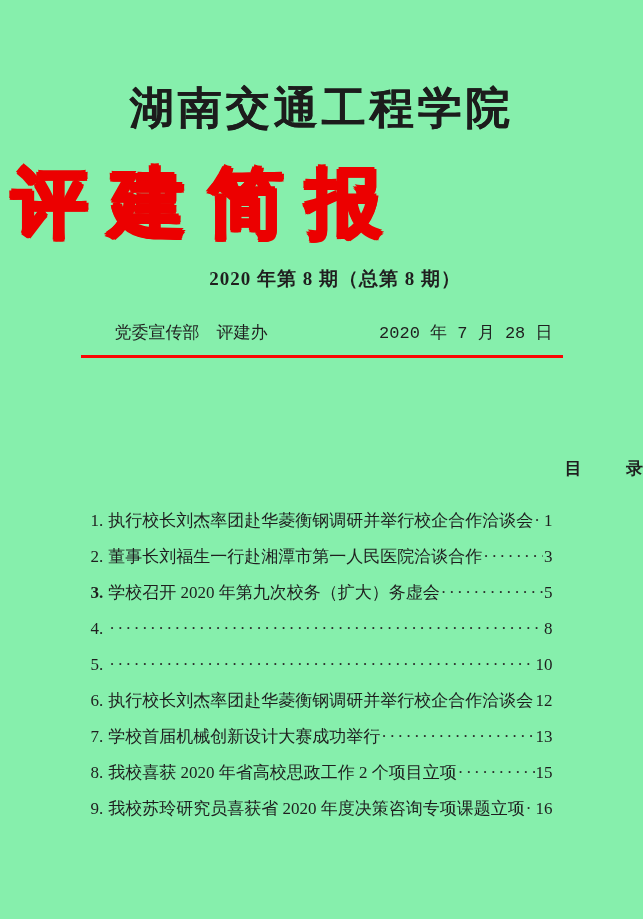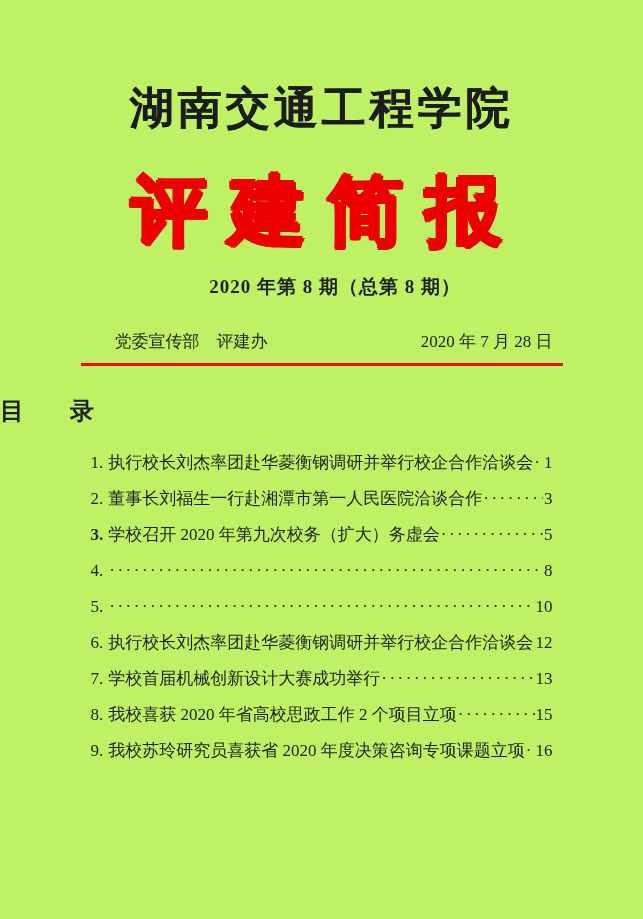--- a/index.html
+++ b/index.html
@@ -5,40 +5,40 @@
   html, body {
     margin: 0;
     padding: 0;
     background: #ffffff;
   }
   .page {
     position: relative;
     width: 643px;
     height: 919px;
     margin: 0 auto;
-    background: #bef264;
+    background: #86efac;
     overflow: hidden;
     font-family: "Liberation Serif", "DejaVu Serif", serif;
     color: var(--ink, #1f1f1f);
     box-sizing: border-box;
     padding-top: 76px;
   }
   .institution {
     text-align: center;
     font-size: 44px;
     line-height: 66px;
     font-weight: 700;
     letter-spacing: 4px;
     color: #1c1c1c;
     
     text-shadow: 0.6px 0 0 currentColor;
   }
   .masthead {
-    margin-top: 20px;
-    text-align: center;
+    margin-top: 12px;
+    text-align: left;
     font-size: 76px;
     line-height: 98px;
     font-weight: 900;
     color: var(--masthead-red, #EC0000);
     letter-spacing: 22px;
     padding-left: 12px; 
     
     text-shadow: 2px 0 0 currentColor, -2px 0 0 currentColor,
                  0 2px 0 currentColor, 0 -2px 0 currentColor,
                  1.5px 1.5px 0 currentColor, -1.5px 1.5px 0 currentColor;
@@ -56,32 +56,33 @@
     width: 482px;
     margin: 30px auto 0 auto;
     box-sizing: border-box;
     padding-left: 34px;
     padding-right: 10px;
     display: flex;
     justify-content: space-between;
     align-items: baseline;
     font-size: 17px;
     line-height: 24px;
+    font-family: Liberation Mono, monospace;
   }
   .red-rule {
     width: 482px;
     height: 3px;
     margin: 9px auto 0 auto;
     background: var(--rule-red, #FB0505);
     border: none;
   }
   .toc-heading {
-    margin-top: 32px;
-    text-align: left;
-    font-size: 24px;
+    margin-top: 98px;
+    text-align: right;
+    font-size: 17px;
     line-height: 26px;
     font-weight: 700;
   }
   .toc-heading .gap-char { display: inline-block; }
   .toc-heading .gap-char + .gap-char { margin-left: 40px; }
   .toc-list {
     width: 462px;
     margin: 28px auto 0 auto;
     font-size: 17px;
   }

